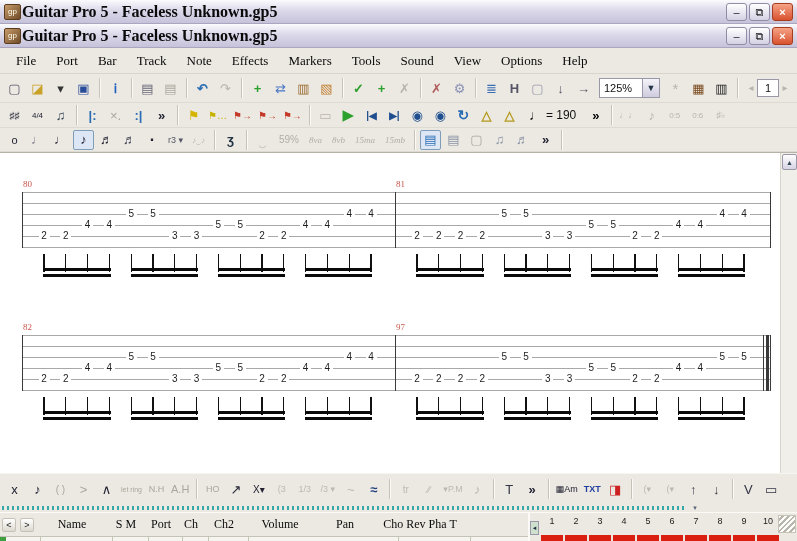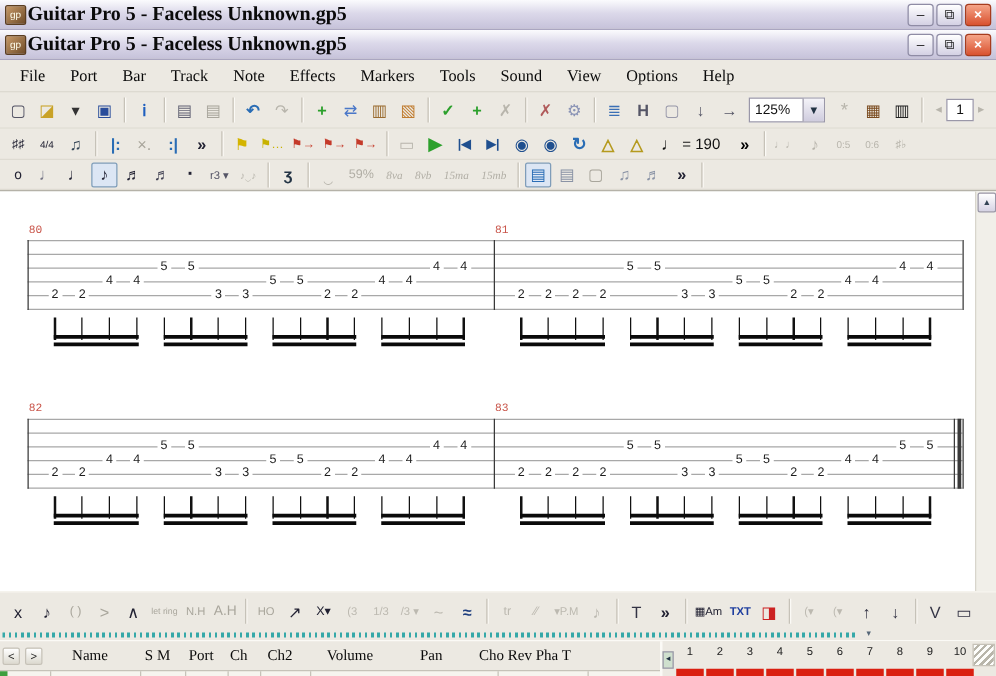--- a/index.html
+++ b/index.html
@@ -44,21 +44,21 @@
   .pagebox{width:22px;height:18px;border:1px solid #9a97a8;background:#fff;font-size:11px;line-height:17px;
            text-align:center;color:#111;box-sizing:border-box}
   .tempo{display:flex;align-items:center;margin:0 8px;color:#111;white-space:nowrap}
   .tempo .q{font-size:14px;margin-right:3px}
   .tempo .tv{font-size:12px}
   
   #score{position:relative;height:321px;background:#ffffff;border-top:1px solid #b5b2a8;box-sizing:border-box;overflow:hidden}
   .staffline{position:absolute;height:1px;background:#a8a8a8}
   .barline{position:absolute;width:1px;background:#3a3a3a}
   .barline.thick{width:3px}
-  .mnum{position:absolute;font-size:9px;color:#c9554a;font-family:Liberation Mono, monospace}
+  .mnum{position:absolute;font-size:9px;color:#c9554a;font-family:Liberation Serif, serif}
   .tabnote{position:absolute;width:11px;height:11px;font-size:10px;line-height:11px;text-align:center;
            color:#1d1d1d;background:#fff}
   .stem{position:absolute;width:1.2px;background:#111}
   .beam{position:absolute;height:3.4px;background:#0a0a0a}
   
   .vscroll{position:absolute;right:0;top:0;width:17px;height:100%;background:#f1efe9;border-left:1px solid #d8d5cc;box-sizing:border-box}
   .vscroll .up{position:absolute;top:1px;left:1px;width:15px;height:16px;border:1px solid #9a97a8;border-radius:2px;
                background:linear-gradient(180deg,#fff,#d6d3e4);font-size:7px;line-height:15px;text-align:center;color:#345;box-sizing:border-box}
   
   #strip{height:8px;position:relative;background:#ece9e2}
@@ -387,21 +387,21 @@
     <div class="stem" style="left: 261.4px; top: 244px; height: 18px;"></div>
     <div class="stem" style="left: 283.2px; top: 244px; height: 18px;"></div>
     <div class="beam" style="left: 217.8px; top: 258px; width: 67.2px;"></div>
     <div class="beam" style="left: 217.8px; top: 264px; width: 67.2px;"></div>
     <div class="stem" style="left: 305px; top: 244px; height: 18px;"></div>
     <div class="stem" style="left: 326.8px; top: 244px; height: 18px;"></div>
     <div class="stem" style="left: 348.6px; top: 244px; height: 18px;"></div>
     <div class="stem" style="left: 370.4px; top: 244px; height: 18px;"></div>
     <div class="beam" style="left: 305px; top: 258px; width: 67.2px;"></div>
     <div class="beam" style="left: 305px; top: 264px; width: 67.2px;"></div>
-    <div class="mnum" style="left: 396px; top: 169px; color: rgb(201, 85, 74);">83</div>
+    <div class="mnum" style="left: 396px; top: 169px; color: rgb(201, 85, 74);">97</div>
     <div class="tabnote" style="left: 411.5px; top: 220px;">2</div>
     <div class="tabnote" style="left: 433.3px; top: 220px;">2</div>
     <div class="tabnote" style="left: 455.1px; top: 220px;">2</div>
     <div class="tabnote" style="left: 476.9px; top: 220px;">2</div>
     <div class="tabnote" style="left: 498.7px; top: 198px;">5</div>
     <div class="tabnote" style="left: 520.5px; top: 198px;">5</div>
     <div class="tabnote" style="left: 542.3px; top: 220px;">3</div>
     <div class="tabnote" style="left: 564.1px; top: 220px;">3</div>
     <div class="tabnote" style="left: 585.9px; top: 209px;">5</div>
     <div class="tabnote" style="left: 607.7px; top: 209px;">5</div>

